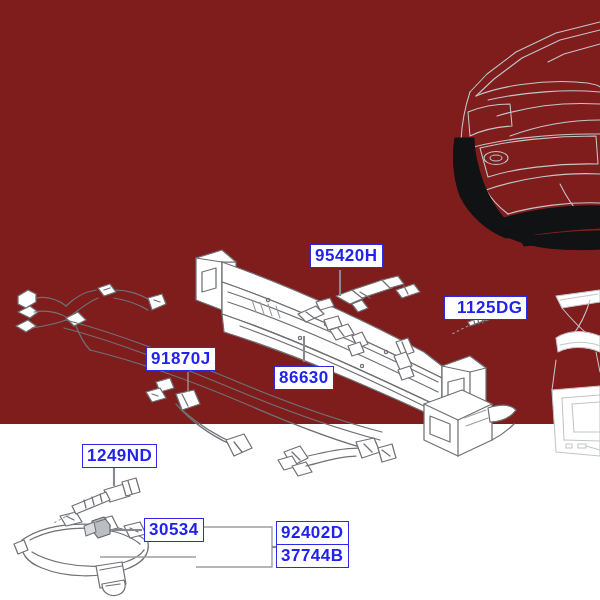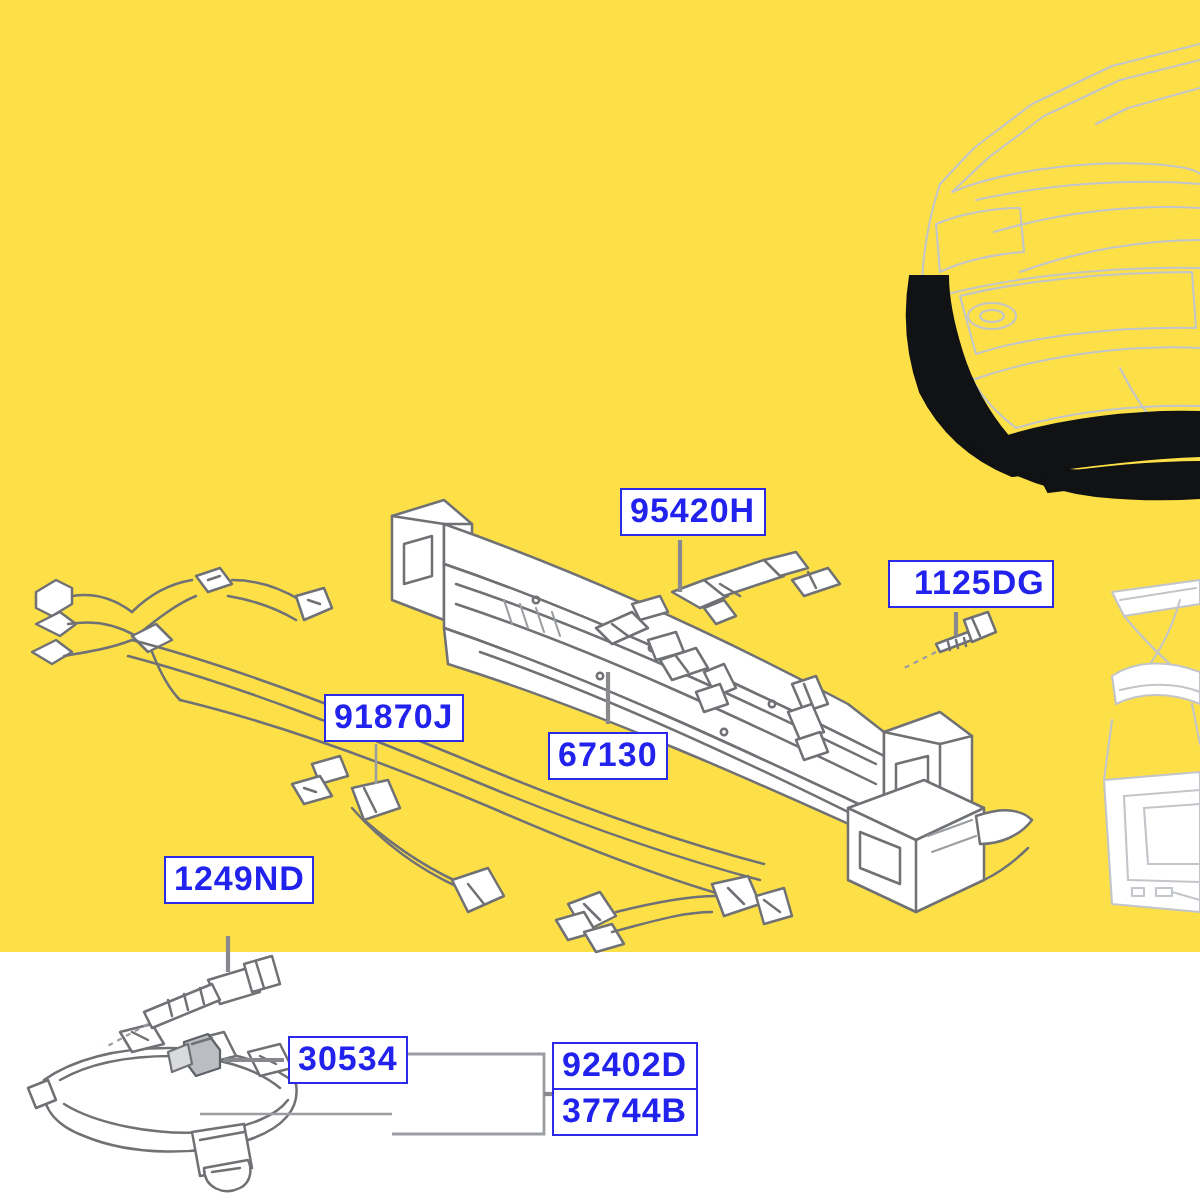--- a/index.html
+++ b/index.html
@@ -1,18 +1,18 @@
 <!DOCTYPE html>
 <html><head>
 <meta charset="utf-8">
 <style>
   html,body{margin:0;padding:0;background:#ffffff;}
   body{width:600px;height:600px;overflow:hidden;
        font-family:"Liberation Sans", sans-serif;}
-  #stage{position:relative;width:600px;height:476px;background:#fde047;}
+  #stage{position:relative;width:600px;height:424px;background:#7f1d1d;}
   #art{position:absolute;left:0;top:0;width:600px;height:600px;}
   .callout{position:absolute;background:#ffffff;border:1.5px solid #2a2ae8;
            color:#2222ee;font-family:"Liberation Sans",sans-serif;
            font-weight:700;font-size:17px;line-height:19px;
            letter-spacing:0.5px;padding:1px 4px 2px 4px;white-space:nowrap;
            box-sizing:border-box;}
   .callout.stackwrap{border:none;background:transparent;padding:0;}
   .callout.stackwrap .cline{border:1.5px solid #2a2ae8;background:#fff;
            padding:1px 4px 2px 4px;display:block;}
   .callout.stackwrap .cline + .cline{border-top:none;}
@@ -271,27 +271,27 @@
       <path class="lead" d="M112 530 L142 530"></path>
 
       <path class="brk" d="M196 527 L272 527 L272 567 L196 567"></path>
       <path class="lead" d="M272 547 L286 547"></path>
       <path class="leadt" d="M100 557 L196 557"></path>
     </g>
   </svg>
 
   <div class="callout" style="left:310px;top:244px;">95420H</div>
 
-  <div class="callout" style="left:444px;top:280px;padding-left:12px;">1125DG</div>
-
-  <div class="callout" style="left:162px;top:347px;">91870J</div>
-
-  <div class="callout" style="left:274px;top:366px;">67130</div>
-
-  <div class="callout" style="left:82px;top:428px;">1249ND</div>
+  <div class="callout" style="left:444px;top:296px;padding-left:12px;">1125DG</div>
+
+  <div class="callout" style="left:146px;top:347px;">91870J</div>
+
+  <div class="callout" style="left:274px;top:366px;">86630</div>
+
+  <div class="callout" style="left:82px;top:444px;">1249ND</div>
 
   <div class="callout" style="left:144px;top:518px;">30534</div>
 
   <div class="callout stackwrap" style="left:276px;top:521px;">
     <span class="cline">92402D</span>
     <span class="cline">37744B</span>
   </div>
 
 </div>
 

